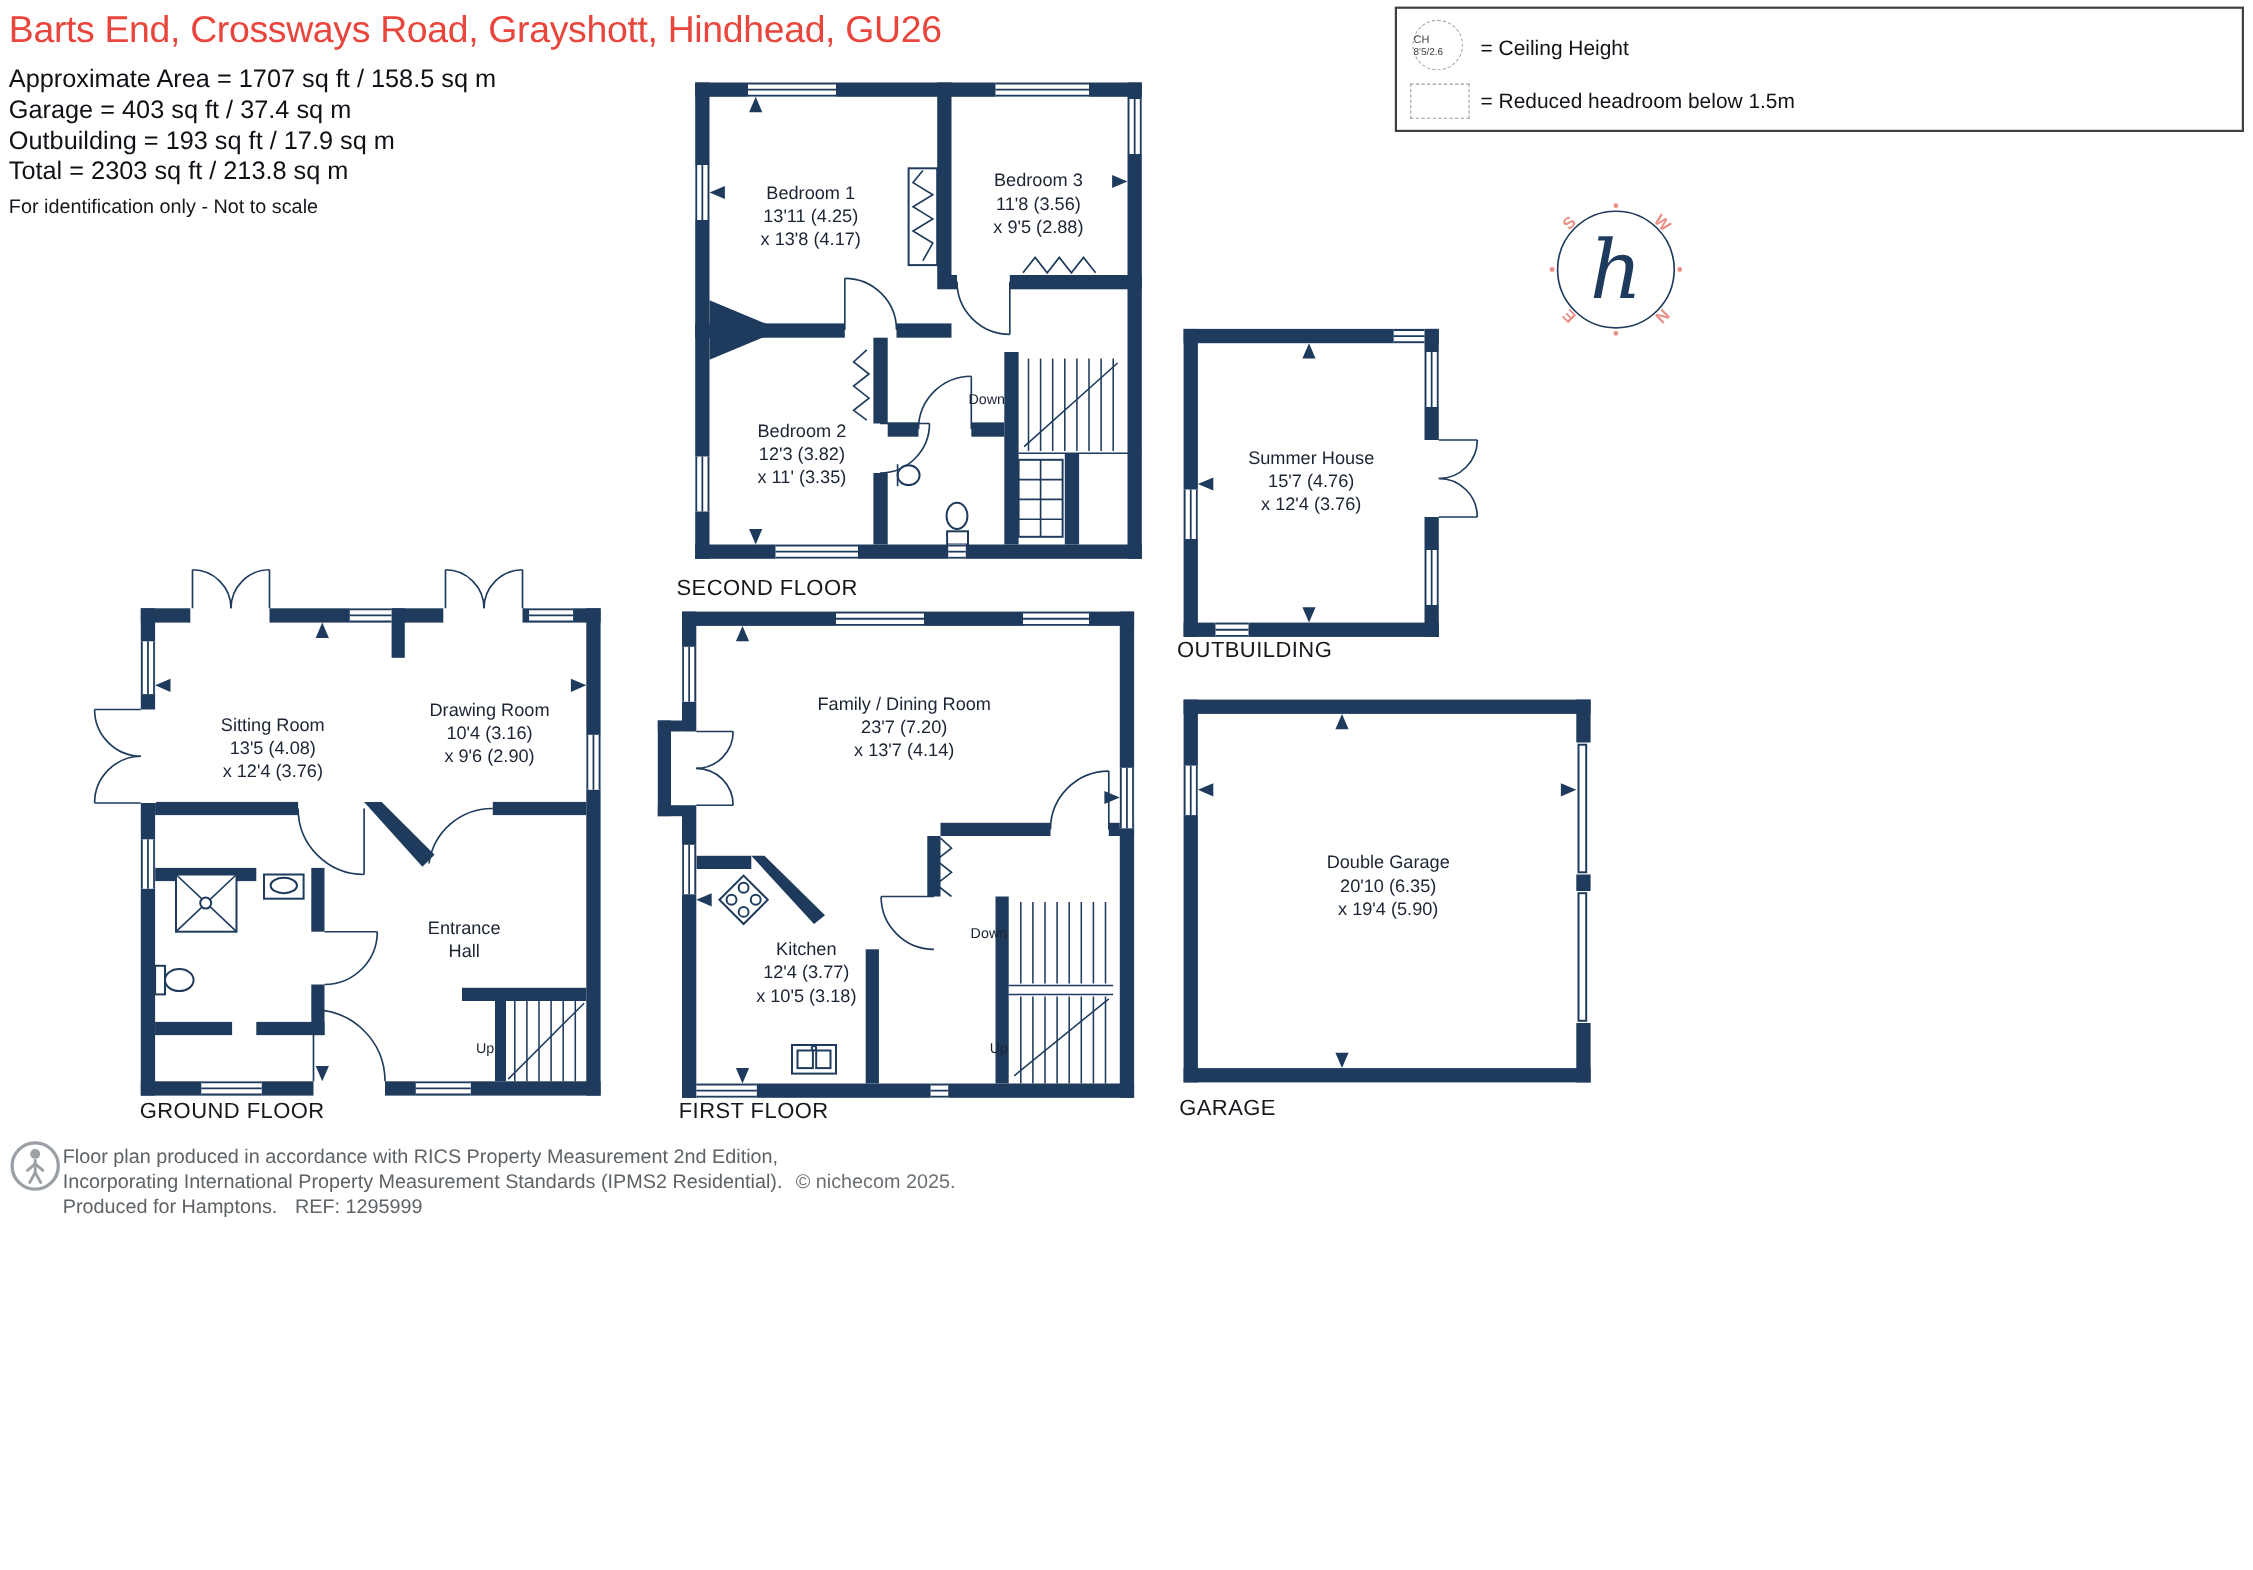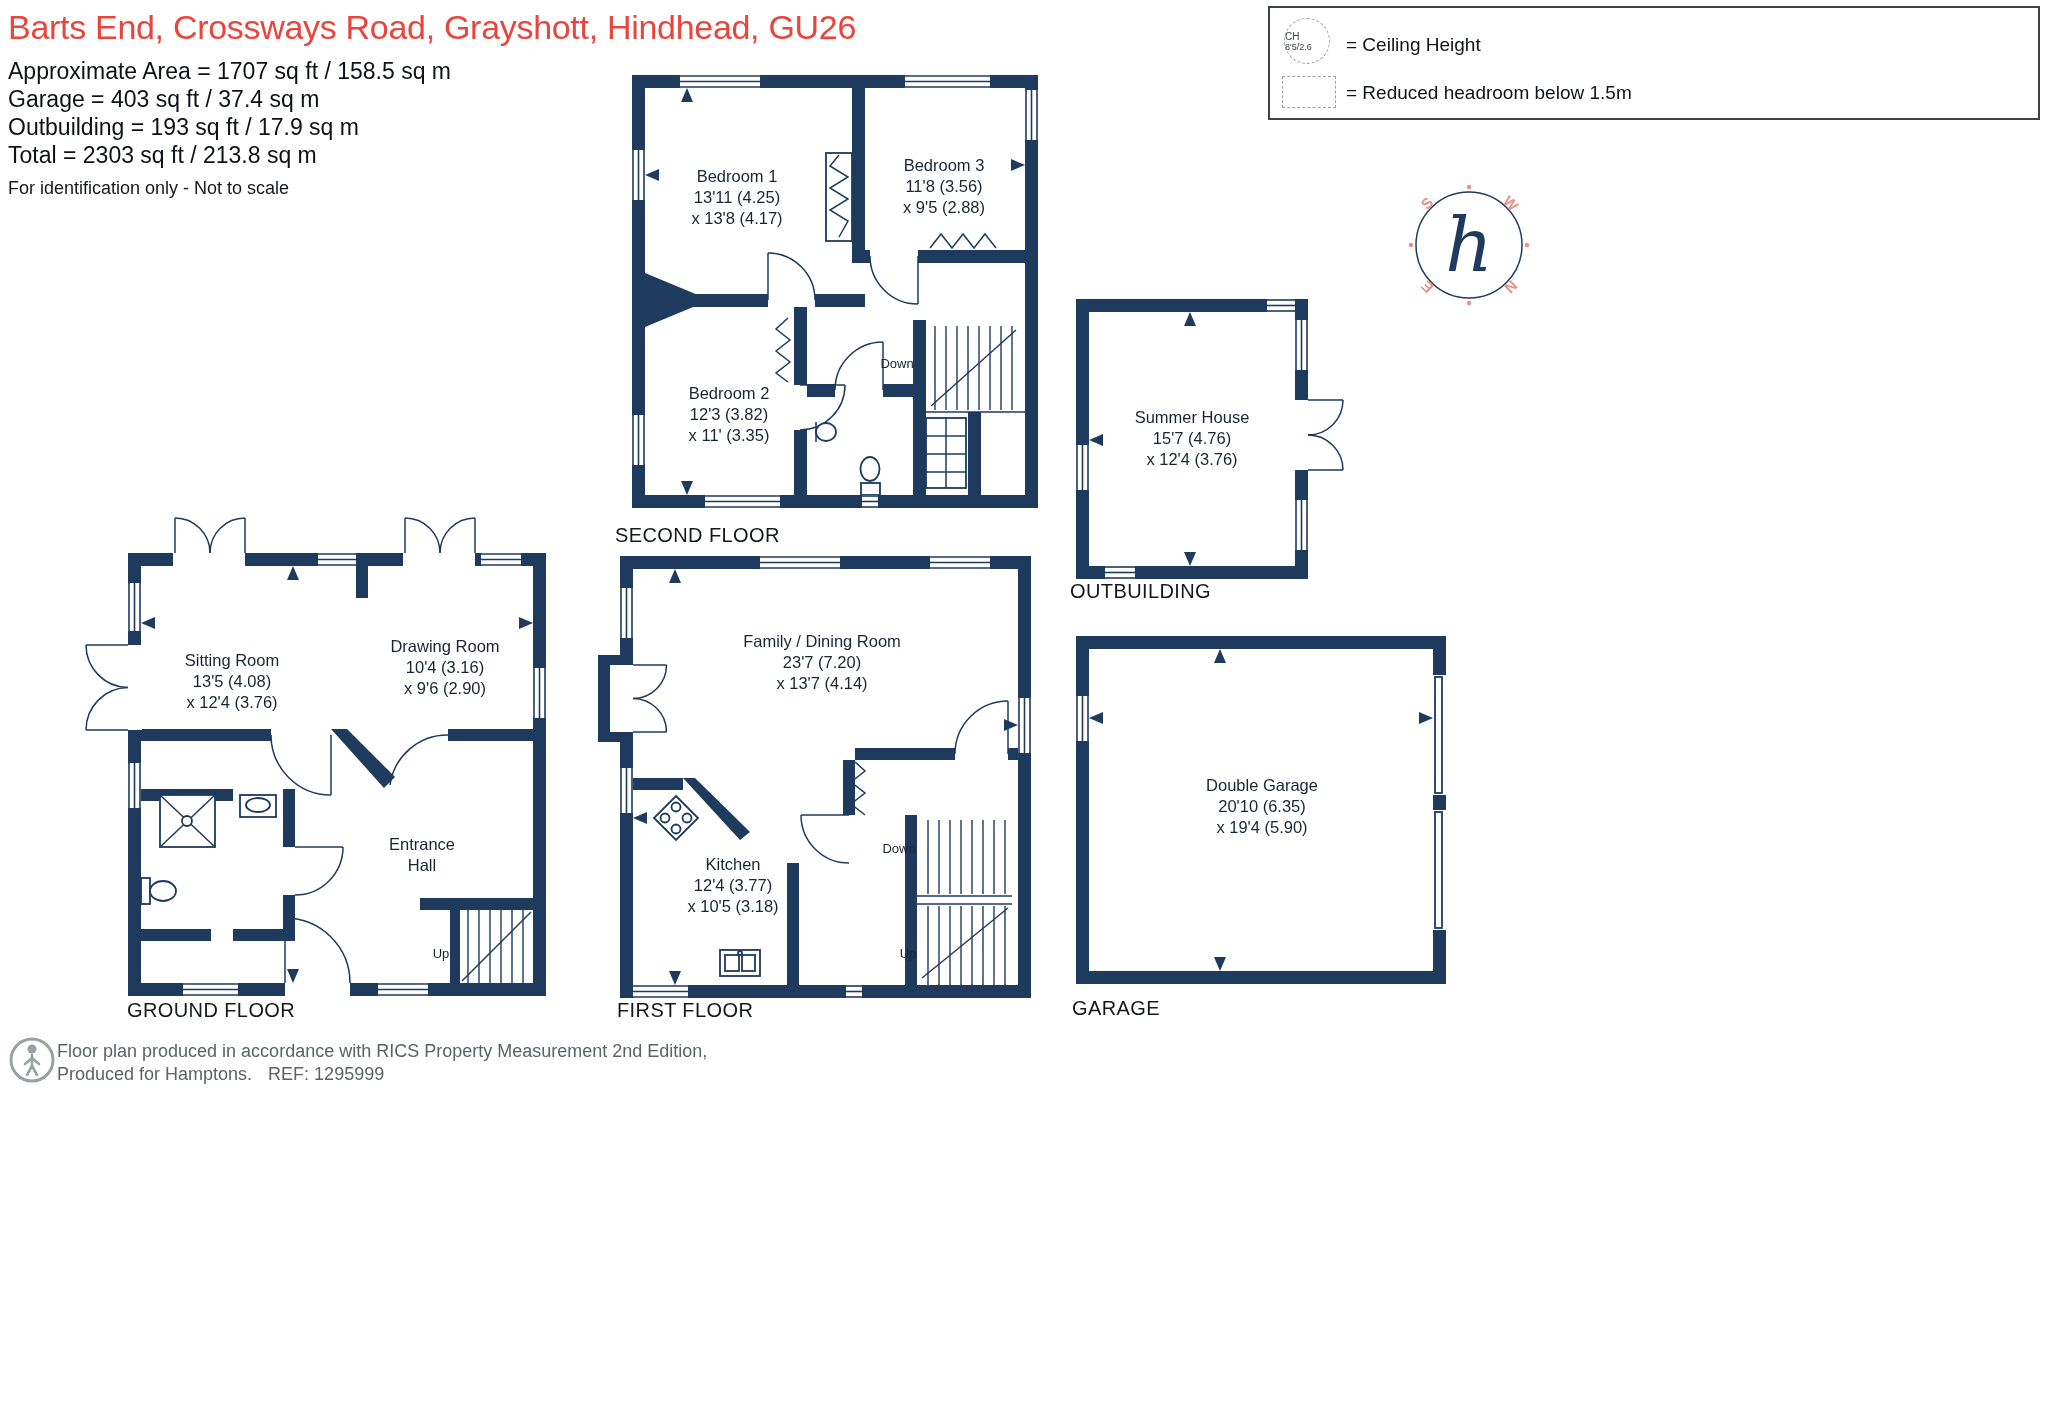--- a/index.html
+++ b/index.html
@@ -413,21 +413,21 @@
 <div class="room-label" style="left:729px;top:414px">
   <div>Bedroom 2</div>
   <div>12'3 (3.82)</div>
   <div>x 11' (3.35)</div>
 </div>
 <div class="room-label" style="left:1192px;top:438px">
   <div>Summer House</div>
   <div>15'7 (4.76)</div>
   <div>x 12'4 (3.76)</div>
 </div>
-<div class="room-label" style="left:232px;top:681px">
+<div class="room-label" style="left:248px;top:681px">
   <div>Sitting Room</div>
   <div>13'5 (4.08)</div>
   <div>x 12'4 (3.76)</div>
 </div>
 <div class="room-label" style="left:445px;top:667px">
   <div>Drawing Room</div>
   <div>10'4 (3.16)</div>
   <div>x 9'6 (2.90)</div>
 </div>
 <div class="room-label wrap" style="left:422px;top:855px">
@@ -461,15 +461,18 @@
     <line x1="24" y1="19" x2="24" y2="30"></line>
     <line x1="24" y1="22" x2="17" y2="28"></line>
     <line x1="24" y1="22" x2="31" y2="28"></line>
     <line x1="24" y1="30" x2="19" y2="39"></line>
     <line x1="24" y1="30" x2="29" y2="39"></line>
   </g>
 </svg>
 <div class="footer-text">
   <div>Floor plan produced in accordance with RICS Property Measurement 2nd Edition,</div>
   <div>
+    <span>Incorporating International Property Measurement Standards (IPMS2 Residential).</span><span class="copyright">© nichecom 2025.</span>
+  </div>
+  <div>
     <span>Produced for Hamptons.</span><span class="ref">REF: 1295999</span>
   </div>
 </div>
 
 </body></html>

